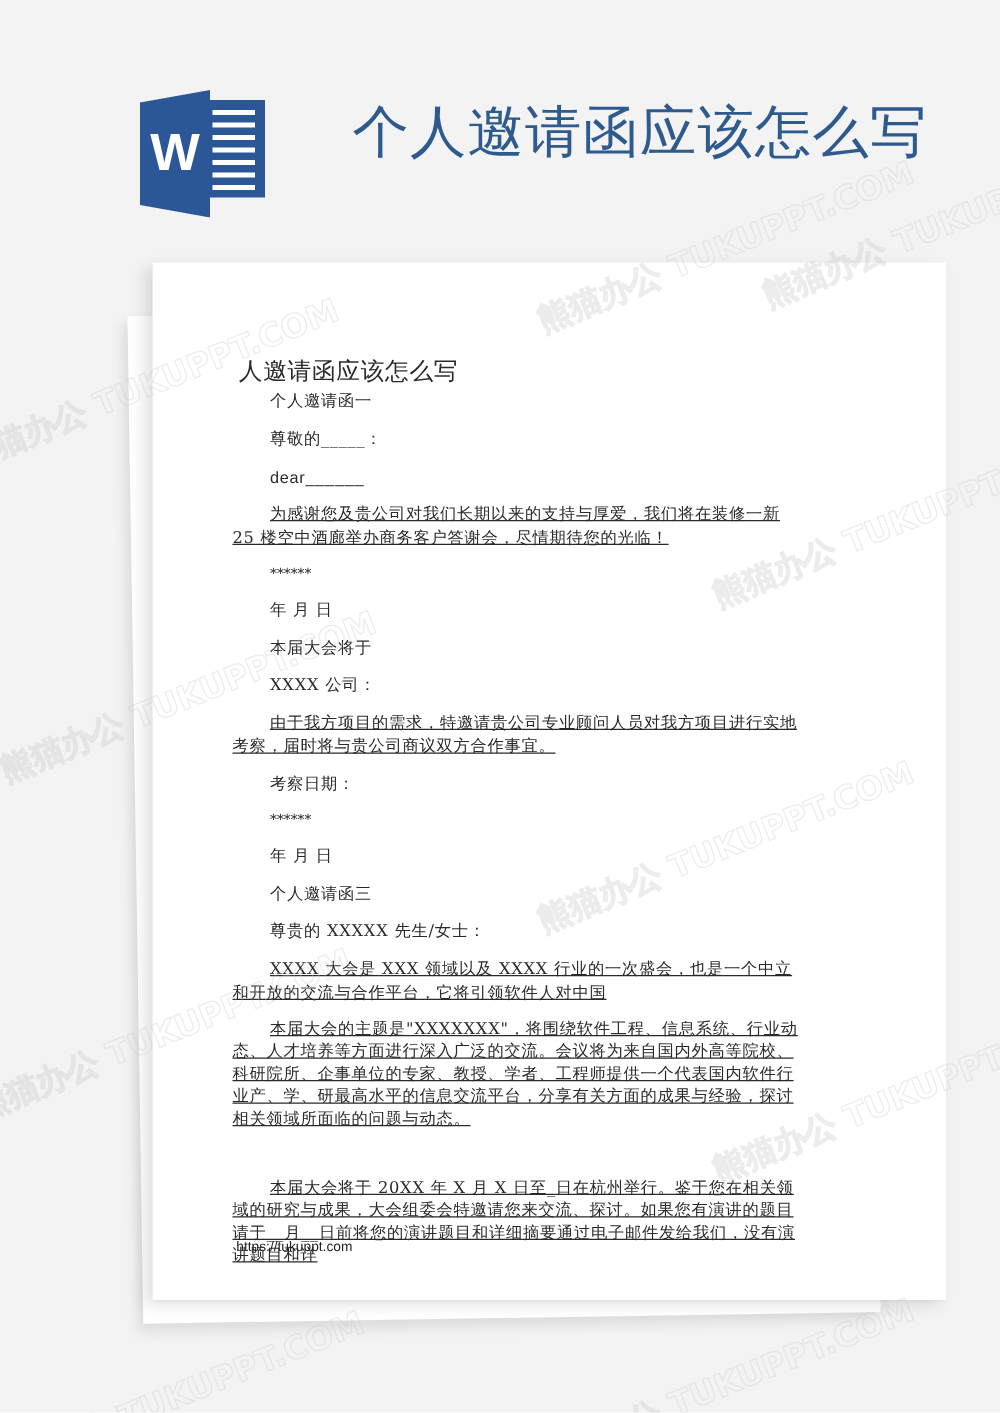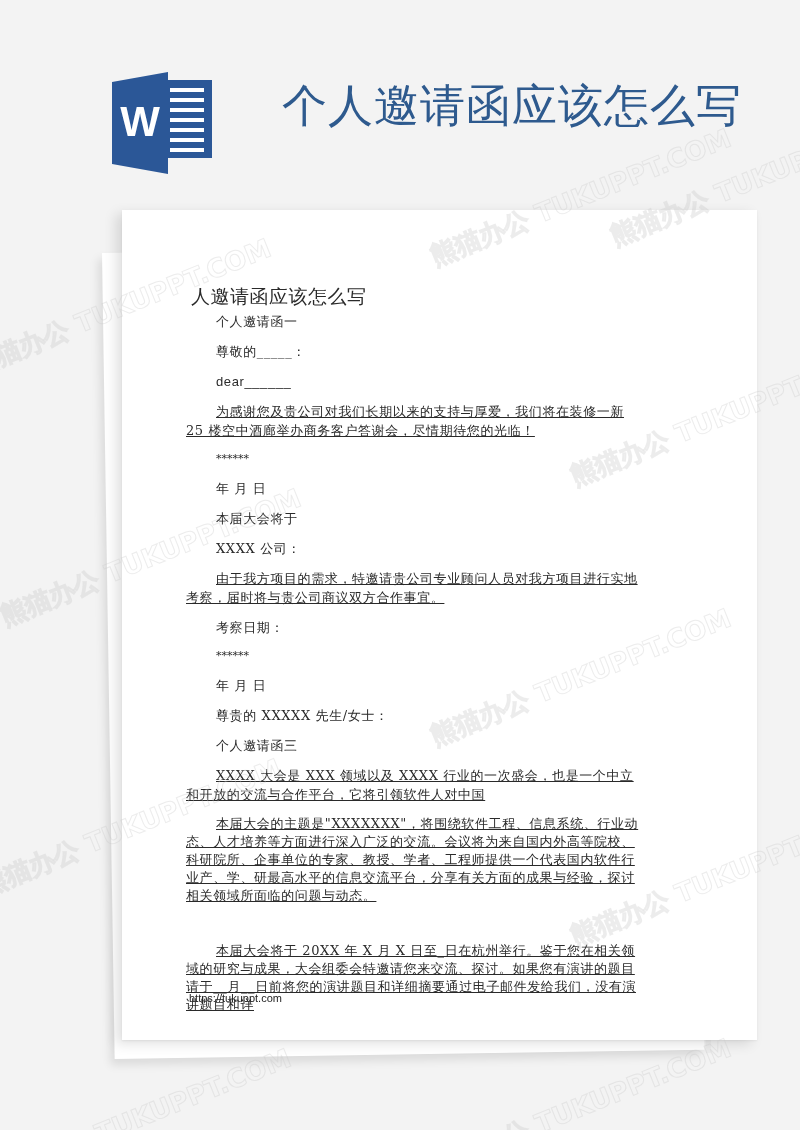--- a/index.html
+++ b/index.html
@@ -96,22 +96,22 @@
       <div class="p line sans">dear______</div>
       <div class="p indent">为感谢您及贵公司对我们长期以来的支持与厚爱，我们将在装修一新 25 楼空中酒廊举办商务客户答谢会，尽情期待您的光临！</div>
       <div class="p stars">******</div>
       <div class="p line">年 月 日</div>
       <div class="p line">本届大会将于</div>
       <div class="p line">XXXX 公司：</div>
       <div class="p indent">由于我方项目的需求，特邀请贵公司专业顾问人员对我方项目进行实地考察，届时将与贵公司商议双方合作事宜。</div>
       <div class="p line">考察日期：</div>
       <div class="p stars">******</div>
       <div class="p line">年 月 日</div>
+      <div class="p line">个人邀请函三</div>
       <div class="p line">尊贵的 XXXXX 先生/女士：</div>
-      <div class="p line">个人邀请函三</div>
       <div class="p indent">XXXX 大会是 XXX 领域以及 XXXX 行业的一次盛会，也是一个中立和开放的交流与合作平台，它将引领软件人对中国</div>
       <div class="p indent" style="line-height: 18px;">本届大会的主题是"XXXXXXX"，将围绕软件工程、信息系统、行业动态、人才培养等方面进行深入广泛的交流。会议将为来自国内外高等院校、科研院所、企事单位的专家、教授、学者、工程师提供一个代表国内软件行业产、学、研最高水平的信息交流平台，分享有关方面的成果与经验，探讨相关领域所面临的问题与动态。</div>
       <div class="p indent" style="line-height: 18px; margin-top: 37px;">本届大会将于 20XX 年 X 月 X 日至_日在杭州举行。鉴于您在相关领域的研究与成果，大会组委会特邀请您来交流、探讨。如果您有演讲的题目请于__月__日前将您的演讲题目和详细摘要通过电子邮件发给我们，没有演讲题目和详</div>
     </div>
   <div class="footer-url">https://tukuppt.com</div>
 </div>
 
 <div id="wm-layer">
     <div class="wm" style="left: -40px; top: 290px;">熊猫办公 TUKUPPT.COM</div>
     <div class="wm" style="left: 420px; top: 180px;">熊猫办公 TUKUPPT.COM</div>

